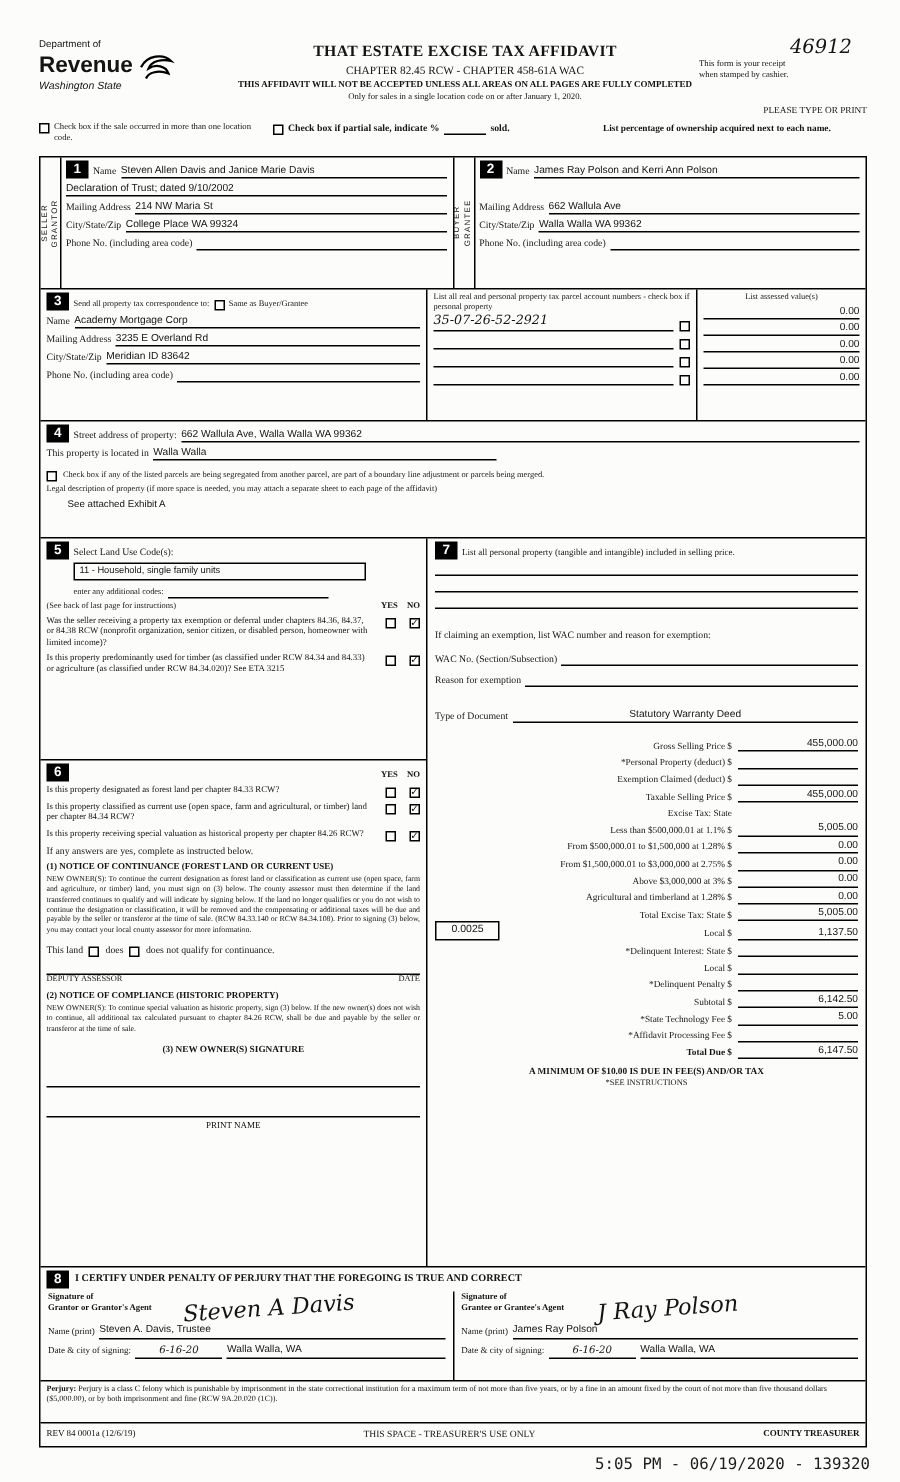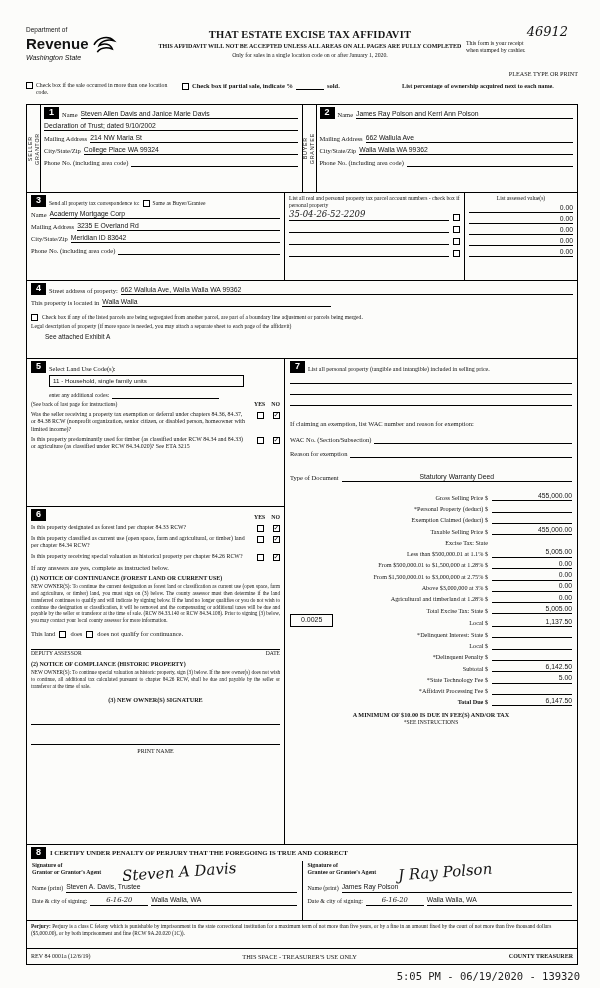--- a/index.html
+++ b/index.html
@@ -125,20 +125,21 @@
         <div class="logo-line2">
           <span>Revenue</span>
           <svg width="26" height="20" viewBox="0 0 30 24">
             <path d="M3 13 C8 3, 21 2, 27 8 C20 6, 11 8, 9 14 C15 10, 23 12, 25 18 C17 15, 9 17, 7 22" fill="none" stroke="#000" stroke-width="1.8"></path>
           </svg>
         </div>
         <div class="logo-line3">Washington State</div>
       </div>
       <div class="hdr-center">
         <div class="h-title">THAT ESTATE EXCISE TAX AFFIDAVIT</div>
+        <div class="h-sub">CHAPTER 82.45 RCW - CHAPTER 458-61A WAC</div>
         <div class="h-warn">THIS AFFIDAVIT WILL NOT BE ACCEPTED UNLESS ALL AREAS ON ALL PAGES ARE FULLY COMPLETED</div>
         <div class="h-note">Only for sales in a single location code on or after January 1, 2020.</div>
       </div>
       <div class="hdr-right">
         <div class="hw-num">46912</div>
         <div>This form is your receipt</div>
         <div>when stamped by cashier.</div>
         <div class="type-print">PLEASE TYPE OR PRINT</div>
       </div>
     </div>
@@ -239,21 +240,21 @@
             <span class="pval typed">Meridian ID 83642</span>
           </div>
           <div class="prow">
             <span class="plabel">Phone No. (including area code)</span>
             <span class="pval typed"></span>
           </div>
         </div>
         <div class="s3m">
           <div class="small">List all real and personal property tax parcel account numbers - check box if personal property</div>
           <div class="parcelrow">
-            <span class="pval hw">35-04-26-52-2209</span>
+            <span class="pval hw">35-07-26-52-2921</span>
             <span class="cb"></span>
           </div>
           <div class="parcelrow">
             <span class="pval"></span>
             <span class="cb"></span>
           </div>
           <div class="parcelrow">
             <span class="pval"></span>
             <span class="cb"></span>
           </div>

